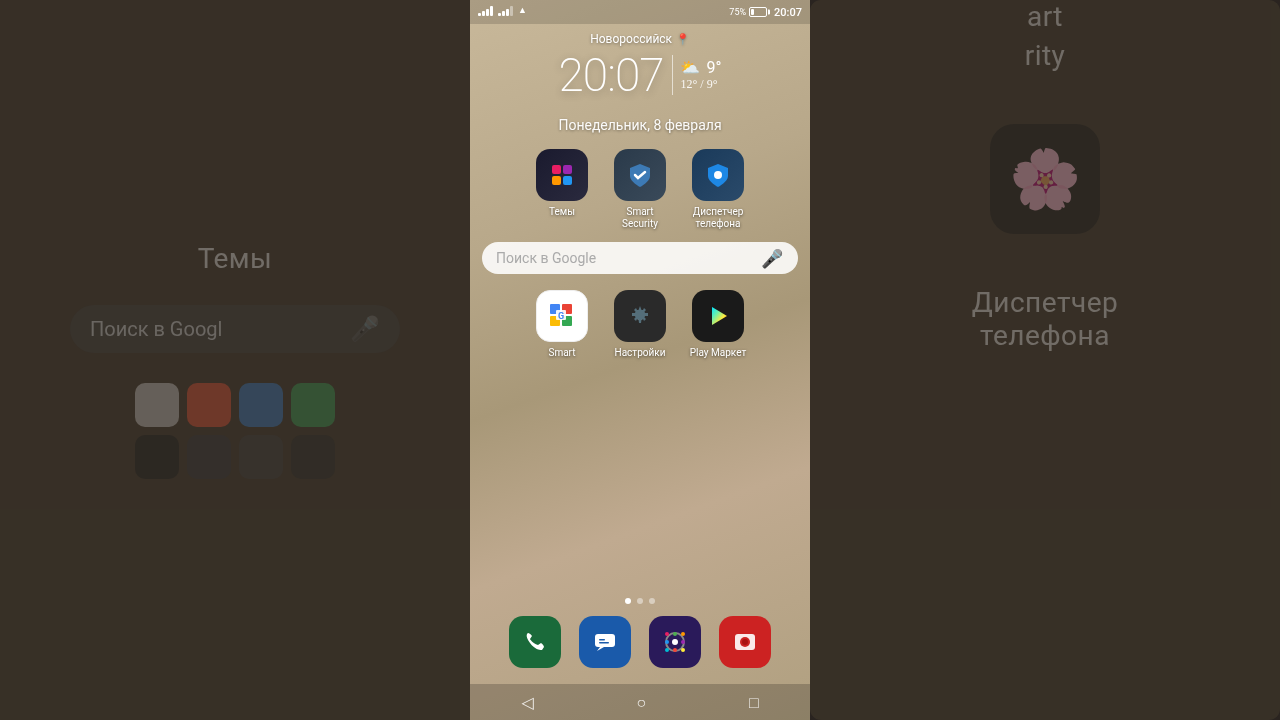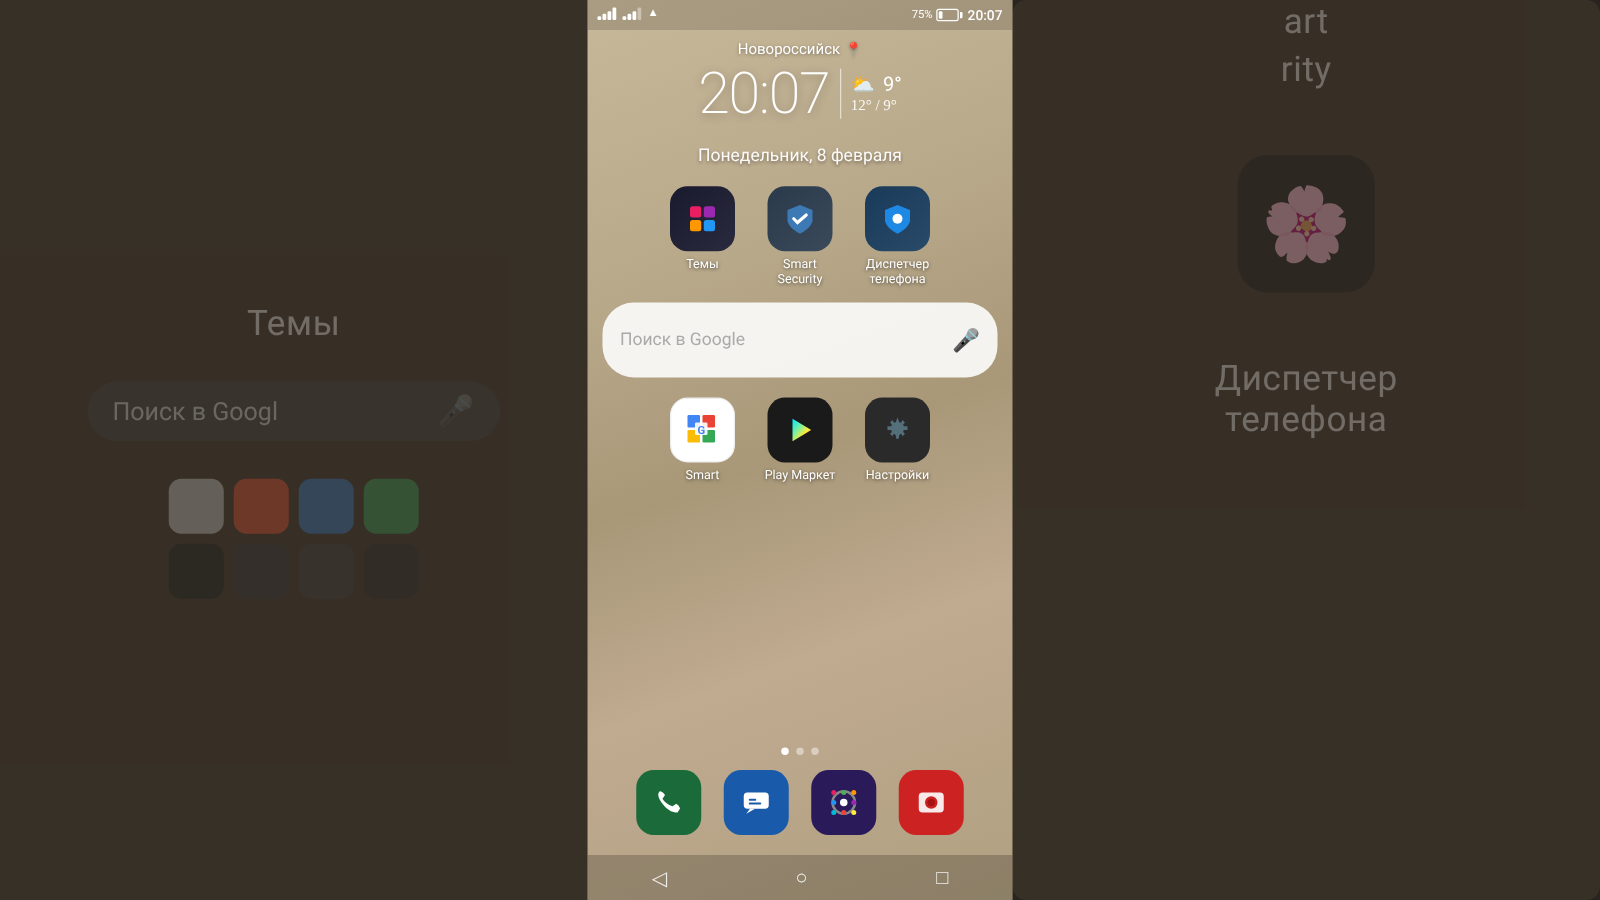--- a/index.html
+++ b/index.html
@@ -231,21 +231,21 @@
       background: linear-gradient(135deg, #1a3a5a, #2a4a6a);
     }
 
     
     .search-bar-container {
       padding: 8px 12px;
     }
     .search-bar {
       background: rgba(255,255,255,0.88);
       border-radius: 25px;
-      height: 60px;
+      height: 32px;
       display: flex;
       align-items: center;
       padding: 0 14px;
       justify-content: space-between;
       text-align: center;
     }
     .search-text {
       color: #aaa;
       font-size: 14px;
     }
@@ -509,49 +509,49 @@
         <svg width="28" height="28" viewBox="0 0 28 28">
           <rect x="2" y="2" width="10" height="10" rx="1" fill="#4285f4"></rect>
           <rect x="14" y="2" width="10" height="10" rx="1" fill="#ea4335"></rect>
           <rect x="2" y="14" width="10" height="10" rx="1" fill="#fbbc05"></rect>
           <rect x="14" y="14" width="10" height="10" rx="1" fill="#34a853"></rect>
           <rect x="8" y="8" width="10" height="10" rx="1" fill="#fff" opacity="0.9"></rect>
           <text x="13" y="17" text-anchor="middle" font-size="9" font-weight="bold" fill="#4285f4">G</text>
         </svg>
       </div>
       <span class="app-label">Smart</span>
+    </div>
+
+    <div class="app-item">
+      <div class="app-icon" style="background:#2a2a2a;">
+        <svg width="28" height="28" viewBox="0 0 28 28">
+          <circle cx="14" cy="14" r="4" fill="#78909c"></circle>
+          <path d="M14 4 L15.5 8 L17 8 L18 6 L20 8 L18.5 9.5 L19 11 L22 11 L22 14 L19 14 L18.5 15.5 L20 17 L18 19 L17 17 L15.5 17.5 L15 21 L13 21 L12.5 17.5 L11 17 L10 19 L8 17 L9.5 15.5 L9 14 L6 14 L6 11 L9 11 L9.5 9.5 L8 8 L10 6 L11 8 L12.5 8 Z" fill="#546e7a"></path>
+        </svg>
+      </div>
+      <span class="app-label">Настройки</span>
     </div>
 
     <div class="app-item">
       <div class="app-icon" style="background:#1a1a1a;">
         <svg width="28" height="28" viewBox="0 0 28 28">
           <polygon points="8,5 23,14 8,23" fill="url(#playGrad)"></polygon>
           <defs>
             <linearGradient id="playGrad" x1="0%" y1="0%" x2="100%" y2="100%">
               <stop offset="0%" style="stop-color:#00e5ff"></stop>
               <stop offset="33%" style="stop-color:#69f0ae"></stop>
               <stop offset="66%" style="stop-color:#ffeb3b"></stop>
               <stop offset="100%" style="stop-color:#ff5722"></stop>
             </linearGradient>
           </defs>
         </svg>
       </div>
       <span class="app-label">Play Маркет</span>
     </div>
 
-    <div class="app-item">
-      <div class="app-icon" style="background:#2a2a2a;">
-        <svg width="28" height="28" viewBox="0 0 28 28">
-          <circle cx="14" cy="14" r="4" fill="#78909c"></circle>
-          <path d="M14 4 L15.5 8 L17 8 L18 6 L20 8 L18.5 9.5 L19 11 L22 11 L22 14 L19 14 L18.5 15.5 L20 17 L18 19 L17 17 L15.5 17.5 L15 21 L13 21 L12.5 17.5 L11 17 L10 19 L8 17 L9.5 15.5 L9 14 L6 14 L6 11 L9 11 L9.5 9.5 L8 8 L10 6 L11 8 L12.5 8 Z" fill="#546e7a"></path>
-        </svg>
-      </div>
-      <span class="app-label">Настройки</span>
-    </div>
-
   </div>
 
   <div class="spacer"></div>
 
   <div class="page-dots">
     <div class="dot dot-active"></div>
     <div class="dot dot-inactive"></div>
     <div class="dot dot-inactive"></div>
   </div>
 

